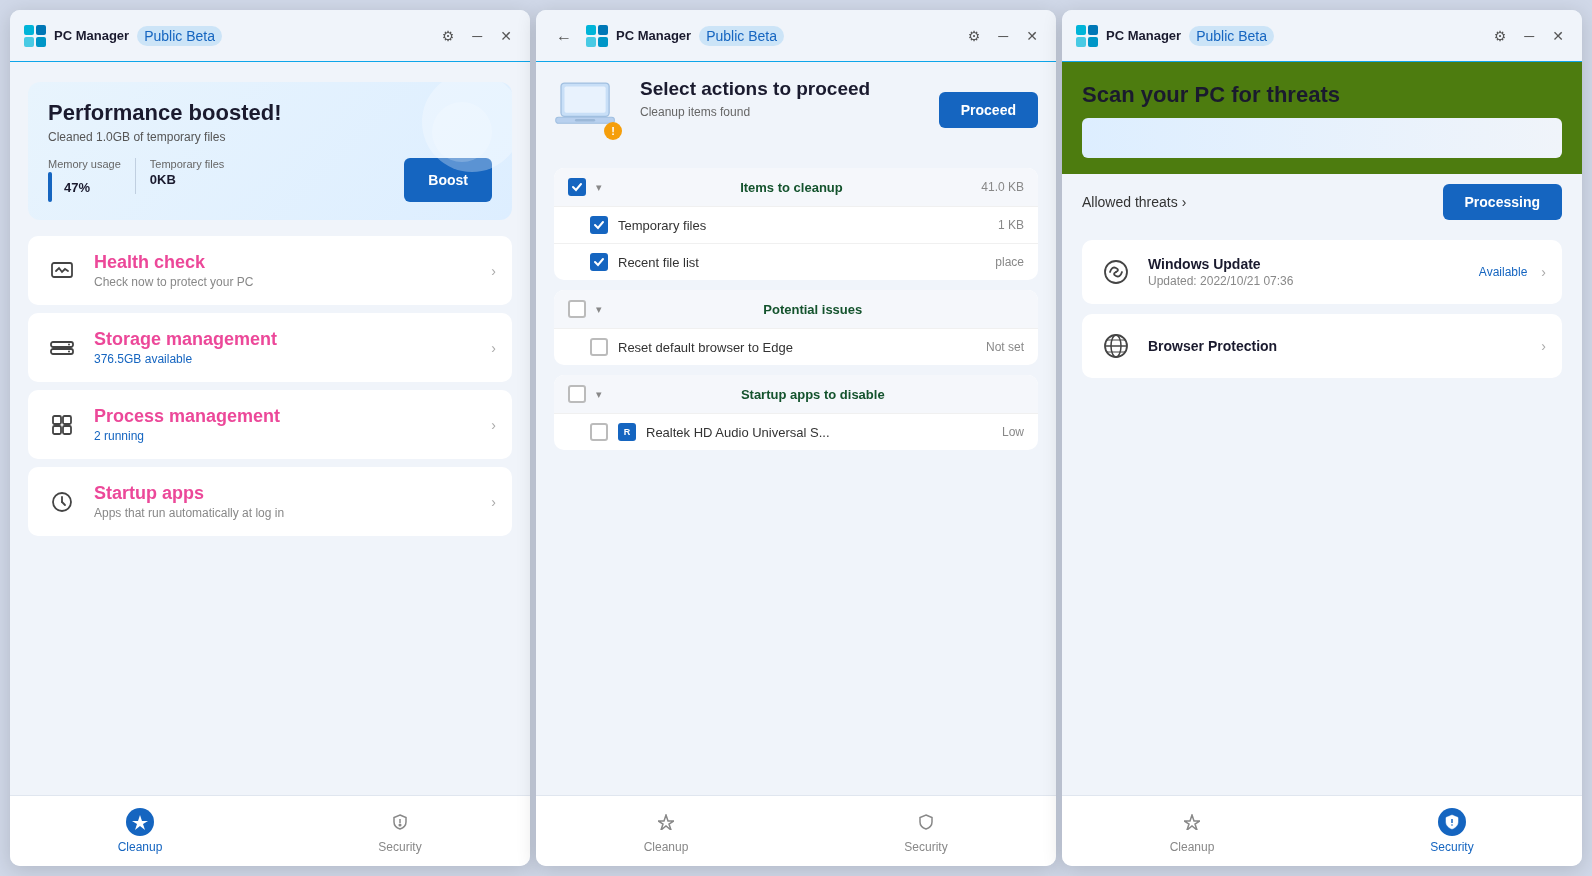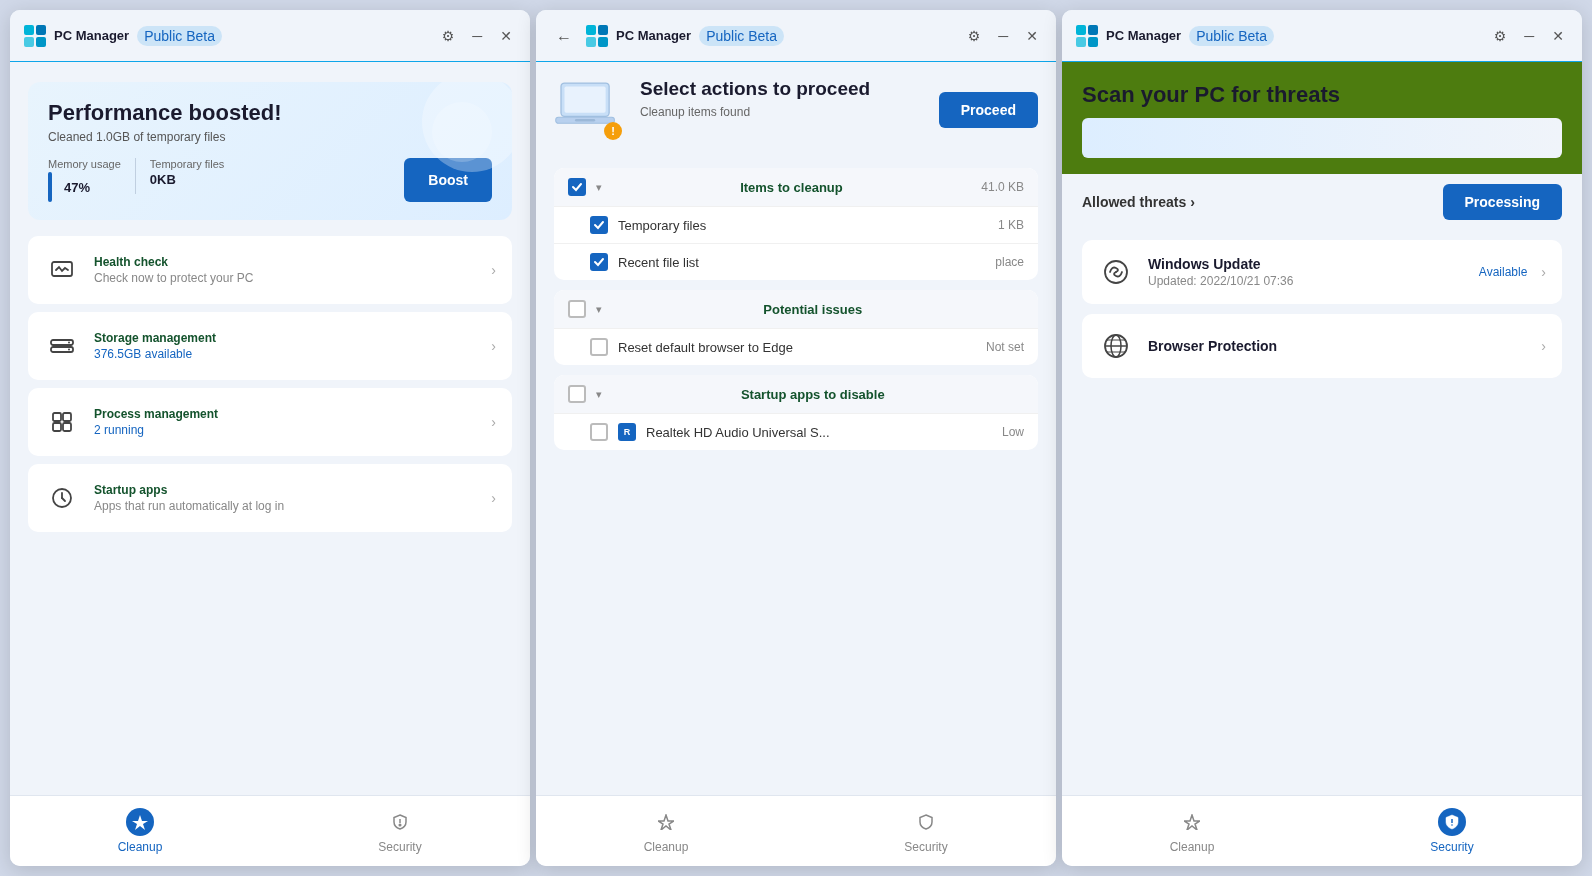--- a/index.html
+++ b/index.html
@@ -202,23 +202,23 @@
       height: 36px;
       display: flex;
       align-items: center;
       justify-content: center;
       color: #444;
       font-size: 18px;
       flex-shrink: 0;
     }
     .menu-item .item-text { flex: 1; }
     .menu-item .item-title {
-      font-size: 12px;
+      font-size: 18px;
       font-weight: 600;
-      color: #14532d;
+      color: #ec4899;
     }
     .menu-item .item-subtitle {
       font-size: 12px;
       color: #888;
       margin-top: 2px;
     }
     .menu-item .item-subtitle.blue { color: #1565c0; }
     .menu-item .chevron {
       color: #aaa;
       font-size: 14px;
@@ -410,21 +410,20 @@
       align-items: center;
       justify-content: space-between;
     }
     .allowed-threats {
       font-size: 14px;
       color: #333;
       cursor: pointer;
       display: flex;
       align-items: center;
       gap: 4px;
-      font-weight: bold;
     }
     .processing-btn {
       background: #1565c0;
       color: white;
       border: none;
       border-radius: 6px;
       padding: 10px 22px;
       font-size: 14px;
       font-weight: 600;
       cursor: pointer;

